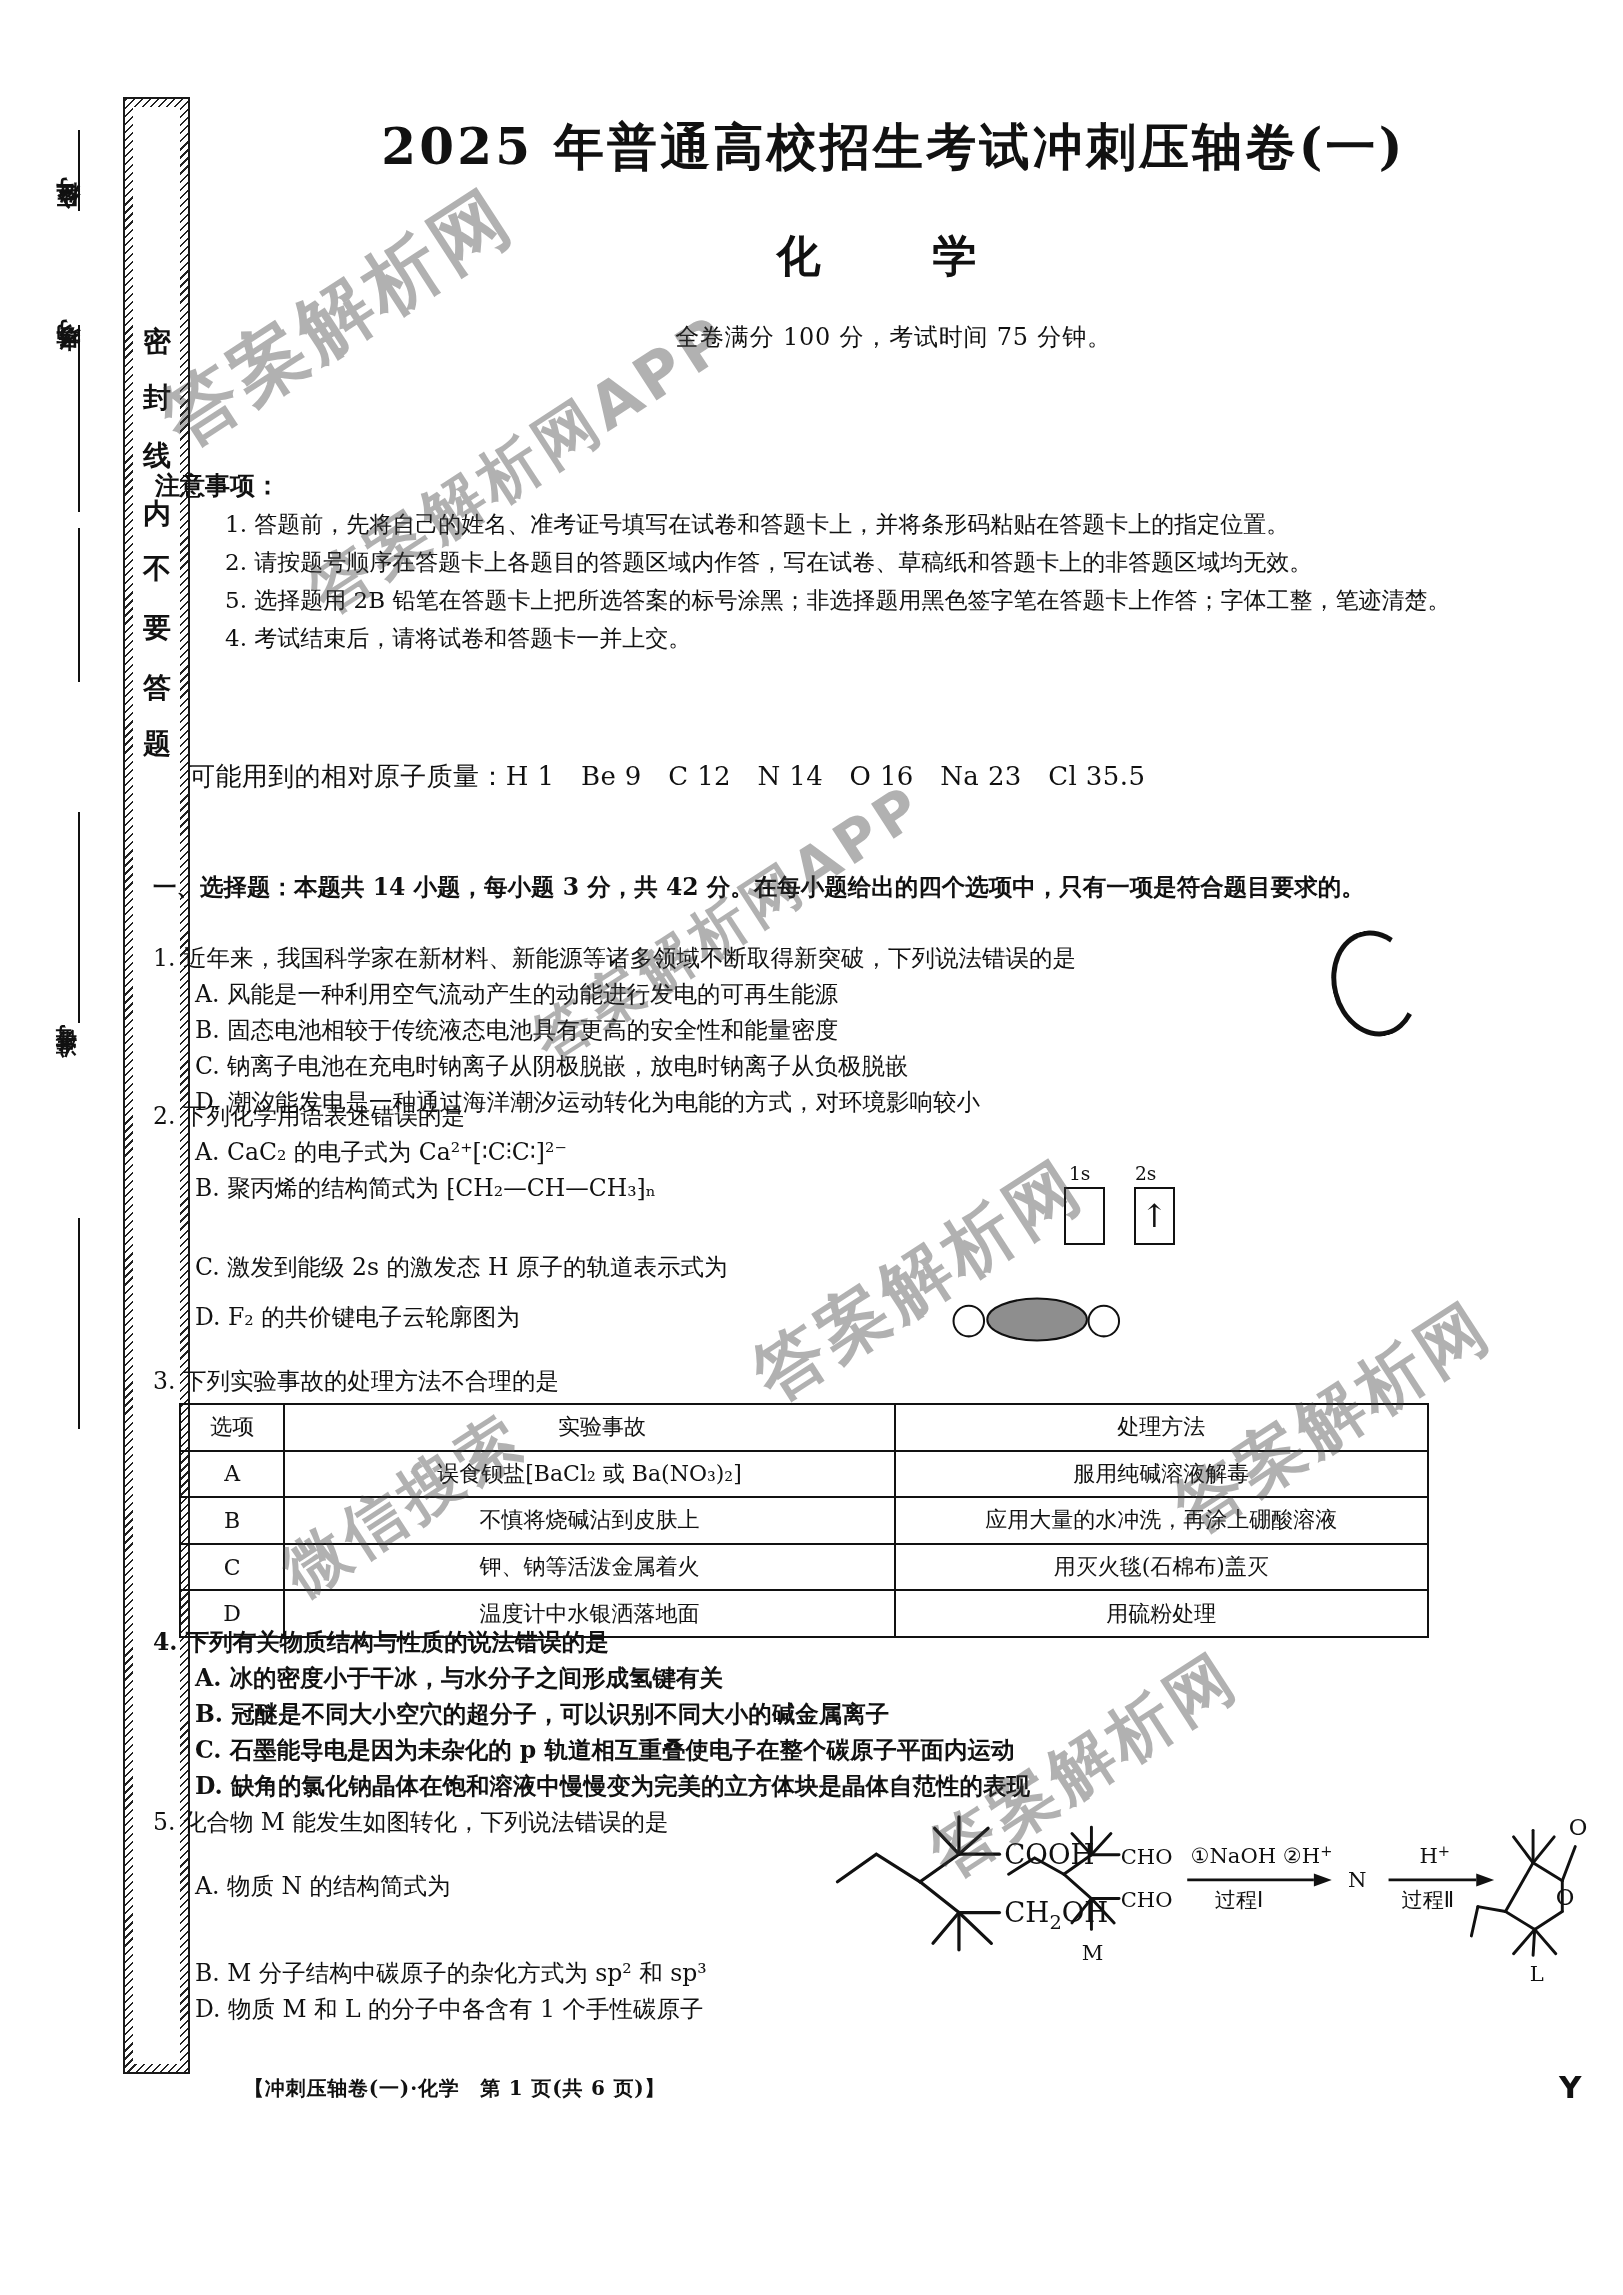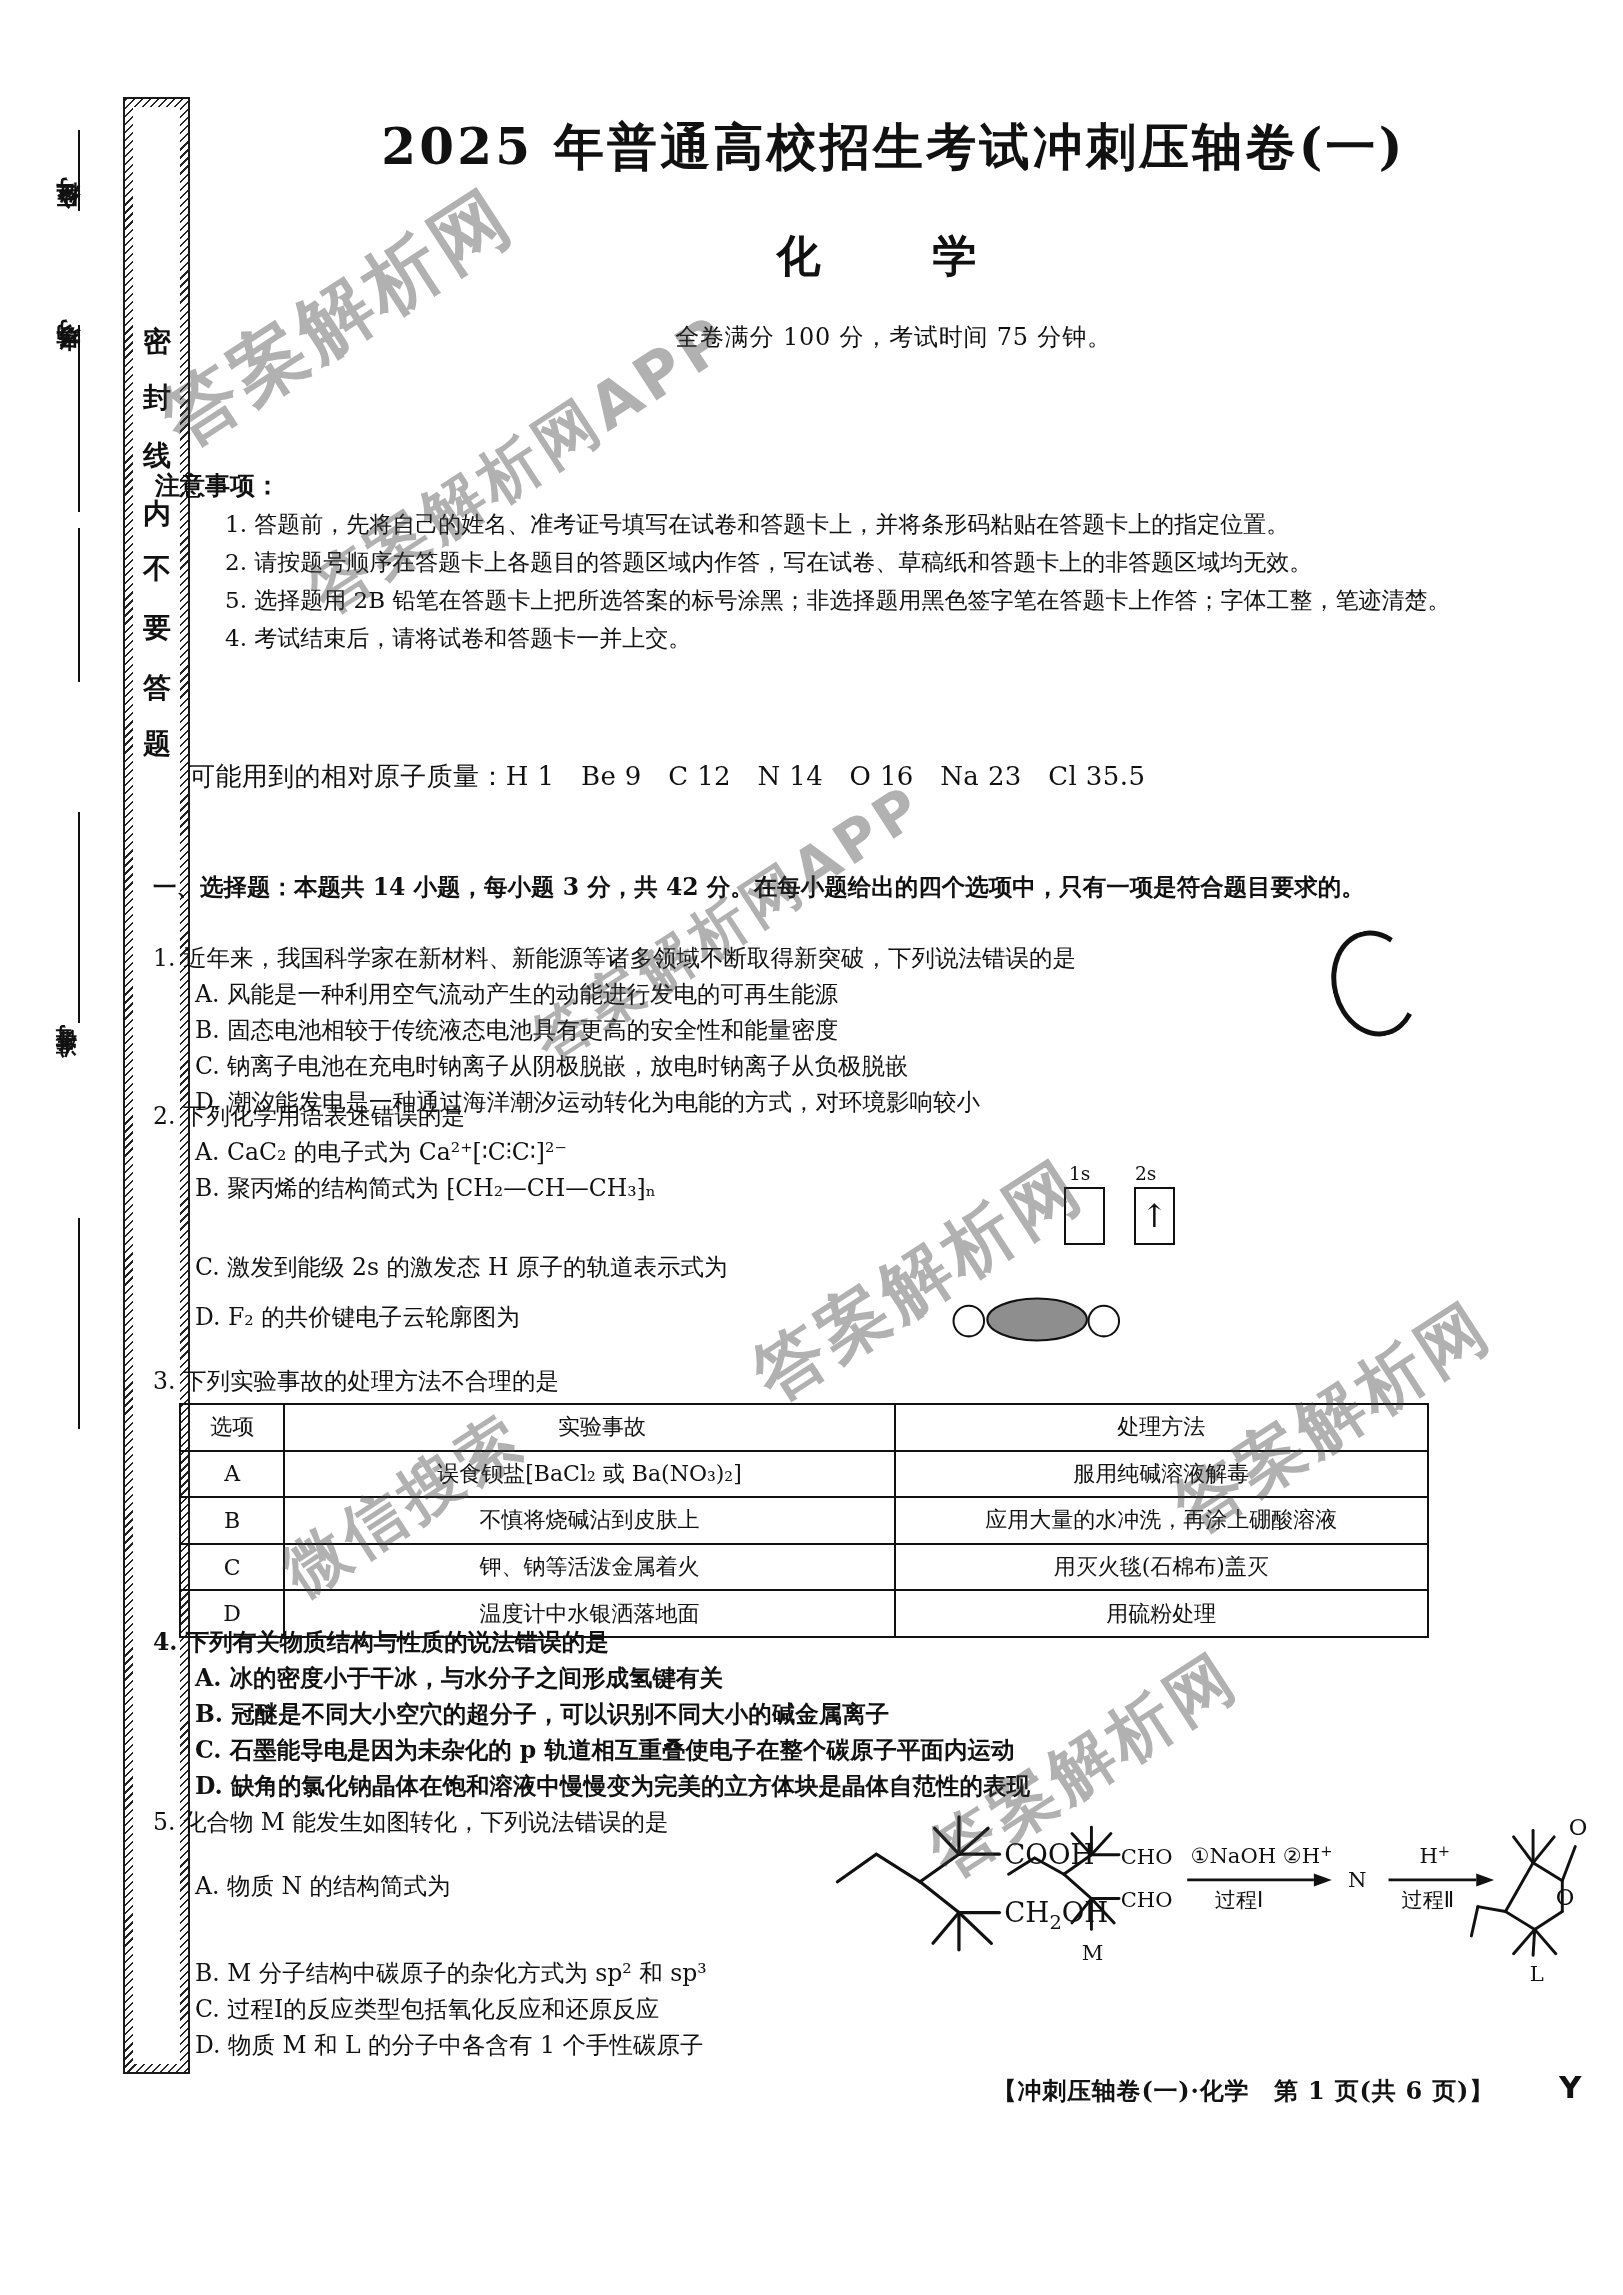--- a/index.html
+++ b/index.html
@@ -99,22 +99,22 @@
   .tbl td,.tbl th{border:2px solid #111;text-align:center;padding:7.3px 3.2px;font-weight:400;}
   .tbl th{font-weight:400;}
   .tbl .c-opt{width:96px;}
   .tbl .c-acc{width:577px;padding-left:28px;}
 
   
   .scheme{position:absolute;left:763px;top:1801px;width:617px;height:187px;}
   .nstruct{position:absolute;left:585px;top:1804px;width:349px;height:162px;}
 
   .footer{
-    position:absolute;left:0;top:2075px;width:1250px;text-align:right;
-    font-size:24px;font-weight:700;letter-spacing:0.8px;
+    position:absolute;left:0;top:2075px;width:1250px;text-align:left;
+    font-size:20px;font-weight:700;letter-spacing:0.8px;
   }
   .pagemark{
     position:absolute;left:1315px;top:2069px;font-size:31px;font-weight:700;
     font-family:"DejaVu Sans","Liberation Sans",sans-serif;
   }
 
   
   .wm{
     position:absolute;color:rgba(60,60,60,.40);font-weight:700;
     font-family:"DejaVu Sans","Liberation Sans",sans-serif;
@@ -267,21 +267,20 @@
         <path d="M160 134 L128 172"></path>
         <path d="M160 134 L200 172"></path>
         <path d="M160 134 L210 134"></path>
       </g>
       <text x="216" y="74" font-family="DejaVu Serif, serif" font-size="34" fill="#111">COOH</text>
       <text x="216" y="146" font-family="DejaVu Serif, serif" font-size="34" fill="#111">CH<tspan font-size="24" dy="8">2</tspan><tspan dy="-8">OH</tspan></text>
     </svg>
 
     <div class="q" style="top:1955px;">
       <span class="opt">B. M 分子结构中碳原子的杂化方式为 sp² 和 sp³</span>
-      <span class="opt">C. 过程Ⅰ的反应类型包括氧化反应和还原反应</span>
       <span class="opt">D. 物质 M 和 L 的分子中各含有 1 个手性碳原子</span>
     </div>
 
     <svg class="scheme" viewBox="0 0 760 230">
 
       <g stroke="#111" stroke-width="3.6" fill="none" stroke-linecap="round">
         <path d="M2 90 L34 70 L70 90"></path>
         <path d="M70 90 L104 66"></path>
         <path d="M104 66 L104 32"></path>
         <path d="M104 66 L80 40"></path>

